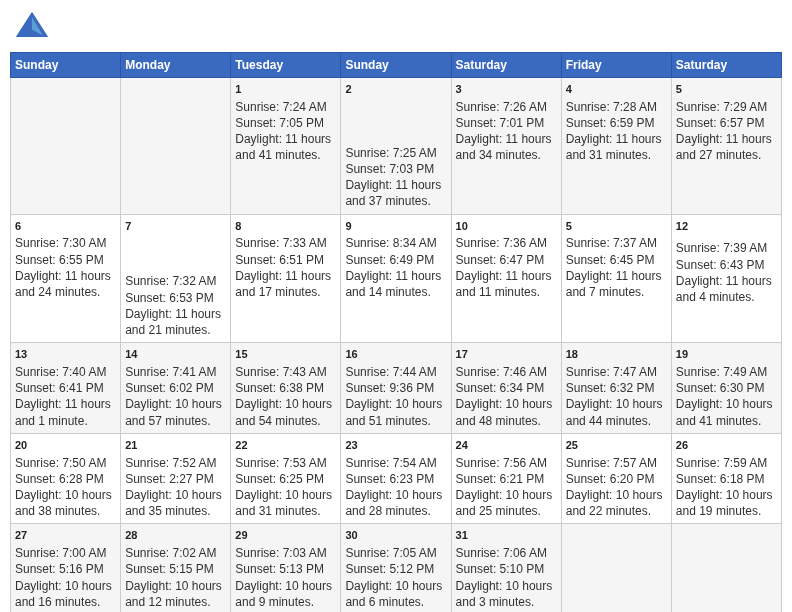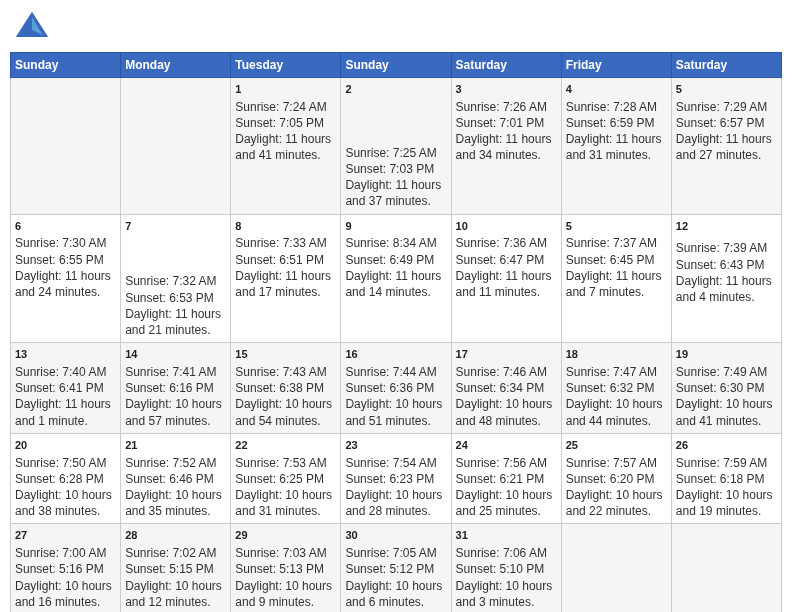--- a/index.html
+++ b/index.html
@@ -206,33 +206,33 @@
       <tr>
         <td>
           <span class="day-num">13</span>
           <div class="cell-content" style="white-space: pre-line;">Sunrise: 7:40 AM
 Sunset: 6:41 PM
 Daylight: 11 hours and 1 minute.</div>
         </td>
         <td>
           <span class="day-num">14</span>
           <div class="cell-content" style="white-space: pre-line;">Sunrise: 7:41 AM
-Sunset: 6:16 PM
+Sunset: 6:02 PM
 Daylight: 10 hours and 57 minutes.</div>
         </td>
         <td>
           <span class="day-num">15</span>
           <div class="cell-content" style="white-space: pre-line;">Sunrise: 7:43 AM
 Sunset: 6:38 PM
 Daylight: 10 hours and 54 minutes.</div>
         </td>
         <td>
           <span class="day-num">16</span>
           <div class="cell-content" style="white-space: pre-line;">Sunrise: 7:44 AM
-Sunset: 6:36 PM
+Sunset: 9:36 PM
 Daylight: 10 hours and 51 minutes.</div>
         </td>
         <td>
           <span class="day-num">17</span>
           <div class="cell-content" style="white-space: pre-line;">Sunrise: 7:46 AM
 Sunset: 6:34 PM
 Daylight: 10 hours and 48 minutes.</div>
         </td>
         <td>
           <span class="day-num">18</span>
@@ -250,21 +250,21 @@
       <tr>
         <td>
           <span class="day-num">20</span>
           <div class="cell-content" style="white-space: pre-line;">Sunrise: 7:50 AM
 Sunset: 6:28 PM
 Daylight: 10 hours and 38 minutes.</div>
         </td>
         <td>
           <span class="day-num">21</span>
           <div class="cell-content" style="white-space: pre-line;">Sunrise: 7:52 AM
-Sunset: 6:46 PM
+Sunset: 2:27 PM
 Daylight: 10 hours and 35 minutes.</div>
         </td>
         <td>
           <span class="day-num">22</span>
           <div class="cell-content" style="white-space: pre-line;">Sunrise: 7:53 AM
 Sunset: 6:25 PM
 Daylight: 10 hours and 31 minutes.</div>
         </td>
         <td>
           <span class="day-num">23</span>

